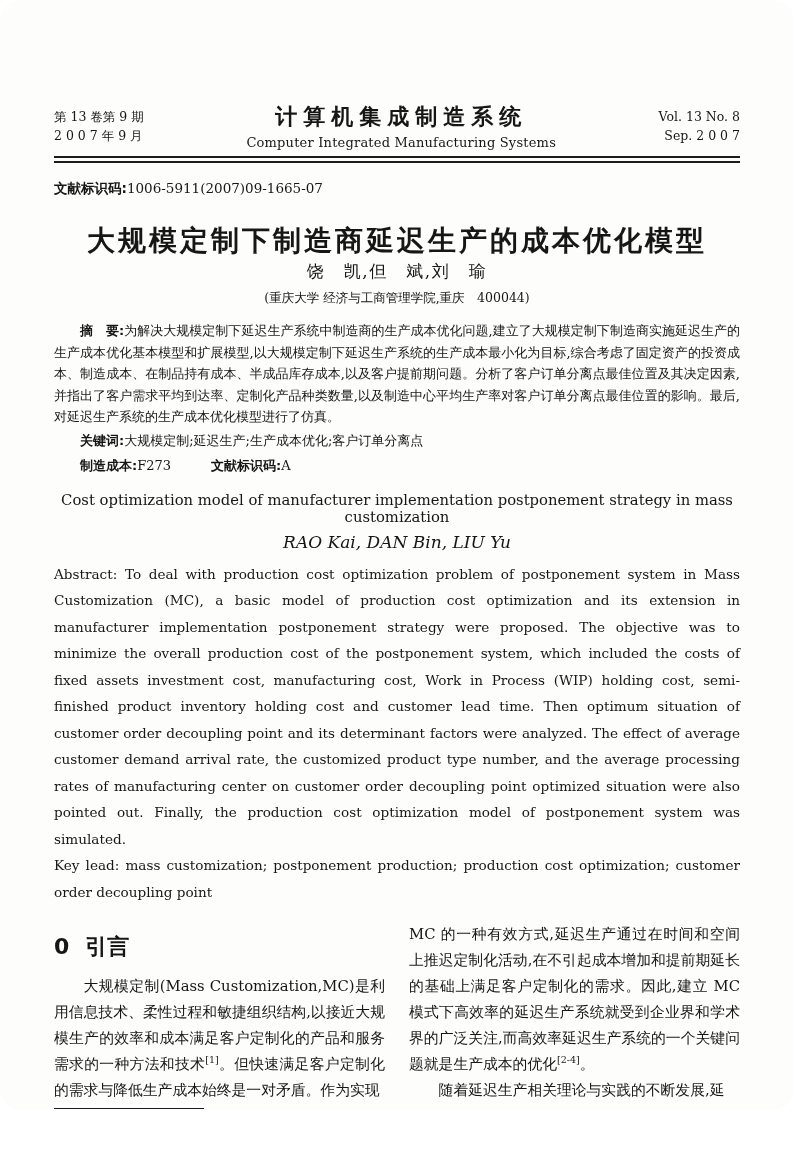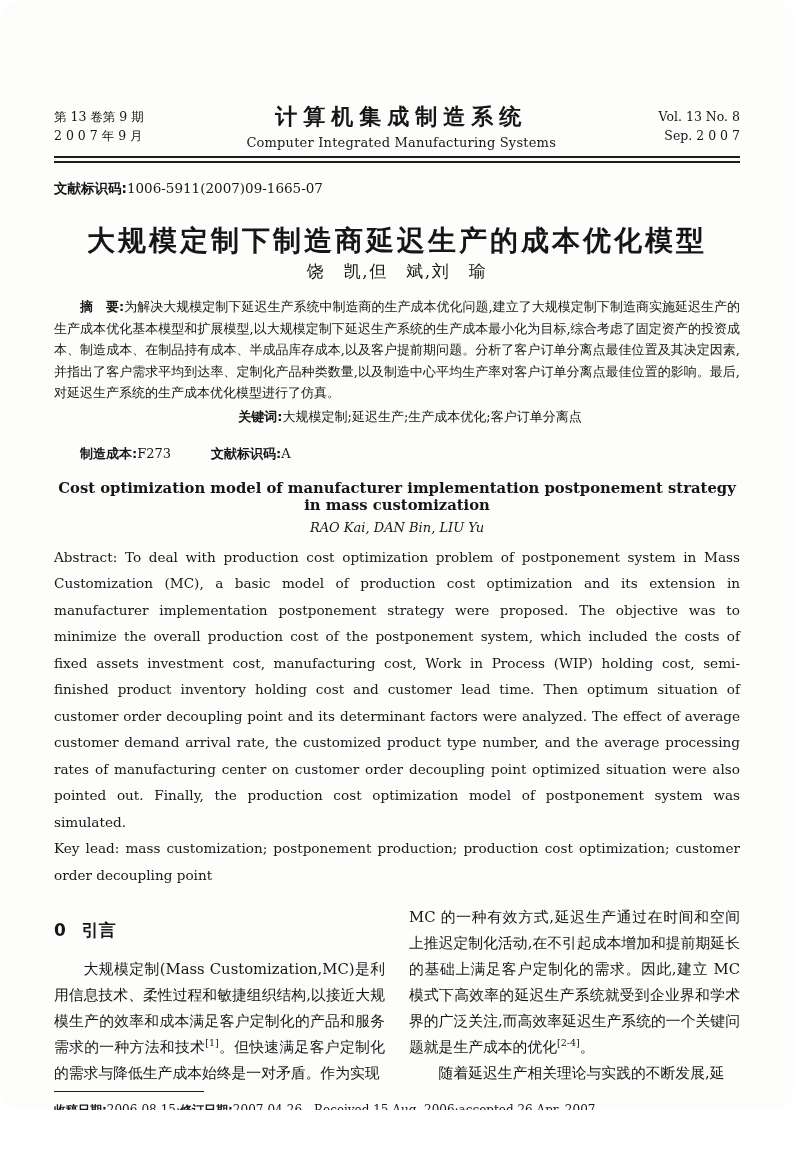--- a/index.html
+++ b/index.html
@@ -21,33 +21,33 @@
   
   .b-hei { font-weight:700; font-family:"DejaVu Sans","Liberation Sans",sans-serif; }
   .b-rom { font-weight:400; }
   .article-no { margin:17px 0 0; font-size:13.5px; }
   
   .title-cn { margin:24px 0 0; text-align:center; font-size:28px; font-weight:700; letter-spacing:3px; }
   .authors-cn { text-align:center; font-size:17px; letter-spacing:1.5px; }
   .affil-cn { margin-top:7px; text-align:center; font-size:12.5px; }
   
   .abstract-cn { margin:13px 0 0; font-size:13px; line-height:21.5px; text-align:justify; text-indent:2em; }
-  .kw-cn { margin:2px 0 16px; font-size:13px; line-height:21.5px; padding-left:2em;text-align:center; }
+  .kw-cn { margin:2px 0 4px; font-size:13px; line-height:21.5px; padding-left:2em; }
   .clc { margin:3px 0 0; font-size:13px; line-height:21.5px; padding-left:2em; }
   .clc-val { margin-right:40px; }
   
-  .title-en { margin:14px 0 0; text-align:center; font-size:14.8px; font-weight:700; }
-  .authors-en { margin-top:7px; text-align:center; font-style:italic; font-size:13px; }
+  .title-en { margin:14px 0 0; text-align:center; font-size:14.8px; font-weight:400; }
+  .authors-en { margin-top:7px; text-align:center; font-style:italic; font-size:17px; }
   .affil-en { margin-top:6px; text-align:center; font-size:13px; }
   .abstract-en { margin:9px 0 0; font-size:13.6px; line-height:26.5px; text-align:justify; }
   .kw-en { margin:0; font-size:13.6px; line-height:26.5px; text-align:justify; }
   
   .columns { display:flex; gap:24px; margin-top:16px; }
   .col { width:331px; font-size:14.8px; line-height:26px; text-align:justify; }
-  .sec { margin:13px 0 13px; font-size:17px; font-family:"DejaVu Sans","Liberation Sans",sans-serif; font-weight:700; }
+  .sec { margin:13px 0 13px; font-size:22px; font-family:"DejaVu Sans","Liberation Sans",sans-serif; font-weight:700; }
   .sec-num { margin-right:16px; }
   .body-p { margin:0; }
   .indent { text-indent:2em; }
   sup { font-size:9.5px; line-height:0; }
   
   .fn-rule { width:150px; border-top:1.5px solid #1c1c1c; margin-top:5px; }
   .footnotes { margin-top:7px; font-size:12px; line-height:23.5px; }
   .fn { margin:0; text-align:justify; }
   .hang { padding-left:60px; text-indent:-60px; }
 </style>
@@ -73,20 +73,21 @@
 
   <div class="rule-double"></div>
 
   <p class="article-no">
     <span class="b-hei">文献标识码:</span><span>1006-5911(2007)09-1665-07</span>
   </p>
 
   <h1 class="title-cn">大规模定制下制造商延迟生产的成本优化模型</h1>
 
   <div class="authors-cn">饶　凯,但　斌,刘　瑜</div>
+  <div class="affil-cn">(重庆大学 经济与工商管理学院,重庆　400044)</div>
 
   <p class="abstract-cn">
     <span class="b-hei">摘　要:</span><span>为解决大规模定制下延迟生产系统中制造商的生产成本优化问题,建立了大规模定制下制造商实施延迟生产的生产成本优化基本模型和扩展模型,以大规模定制下延迟生产系统的生产成本最小化为目标,综合考虑了固定资产的投资成本、制造成本、在制品持有成本、半成品库存成本,以及客户提前期问题。分析了客户订单分离点最佳位置及其决定因素,并指出了客户需求平均到达率、定制化产品种类数量,以及制造中心平均生产率对客户订单分离点最佳位置的影响。最后,对延迟生产系统的生产成本优化模型进行了仿真。</span>
   </p>
 
   <p class="kw-cn">
     <span class="b-hei">关键词:</span><span>大规模定制;延迟生产;生产成本优化;客户订单分离点</span>
   </p>
 
   <p class="clc">

